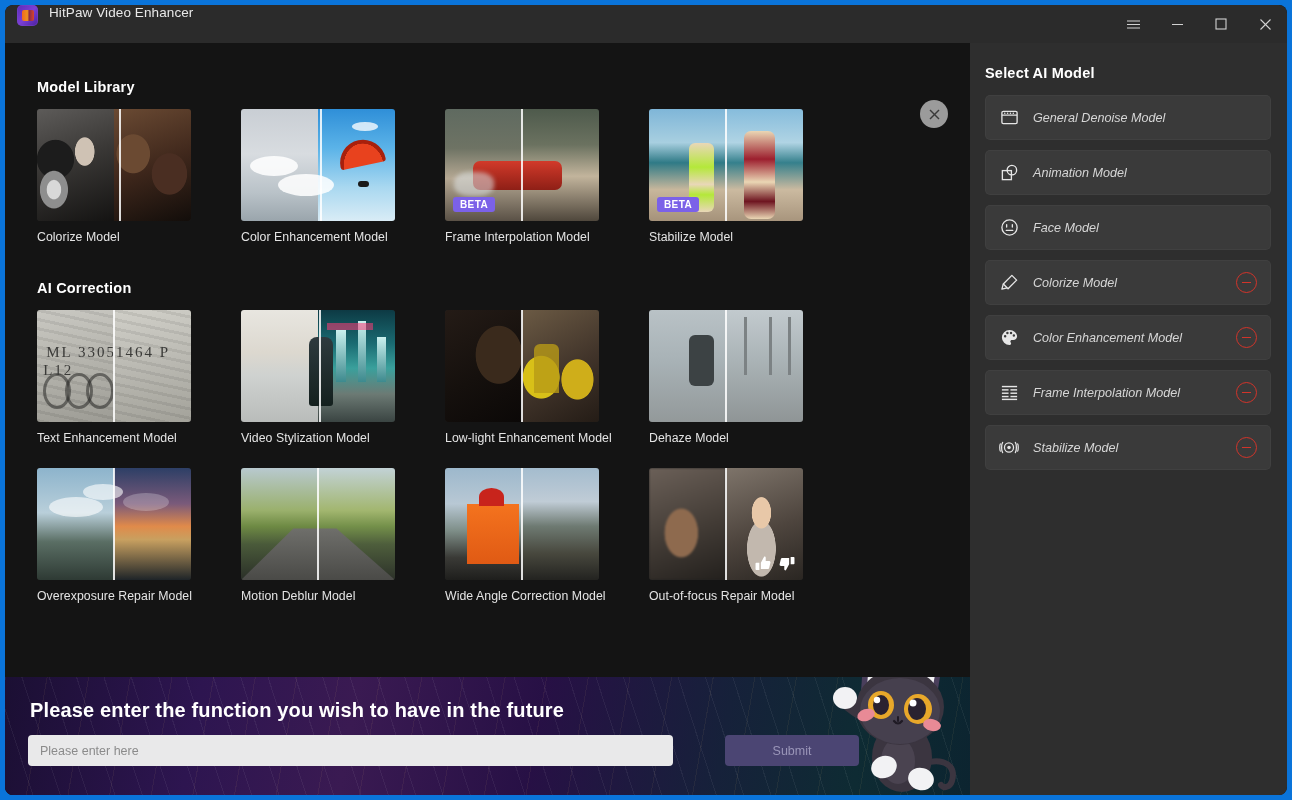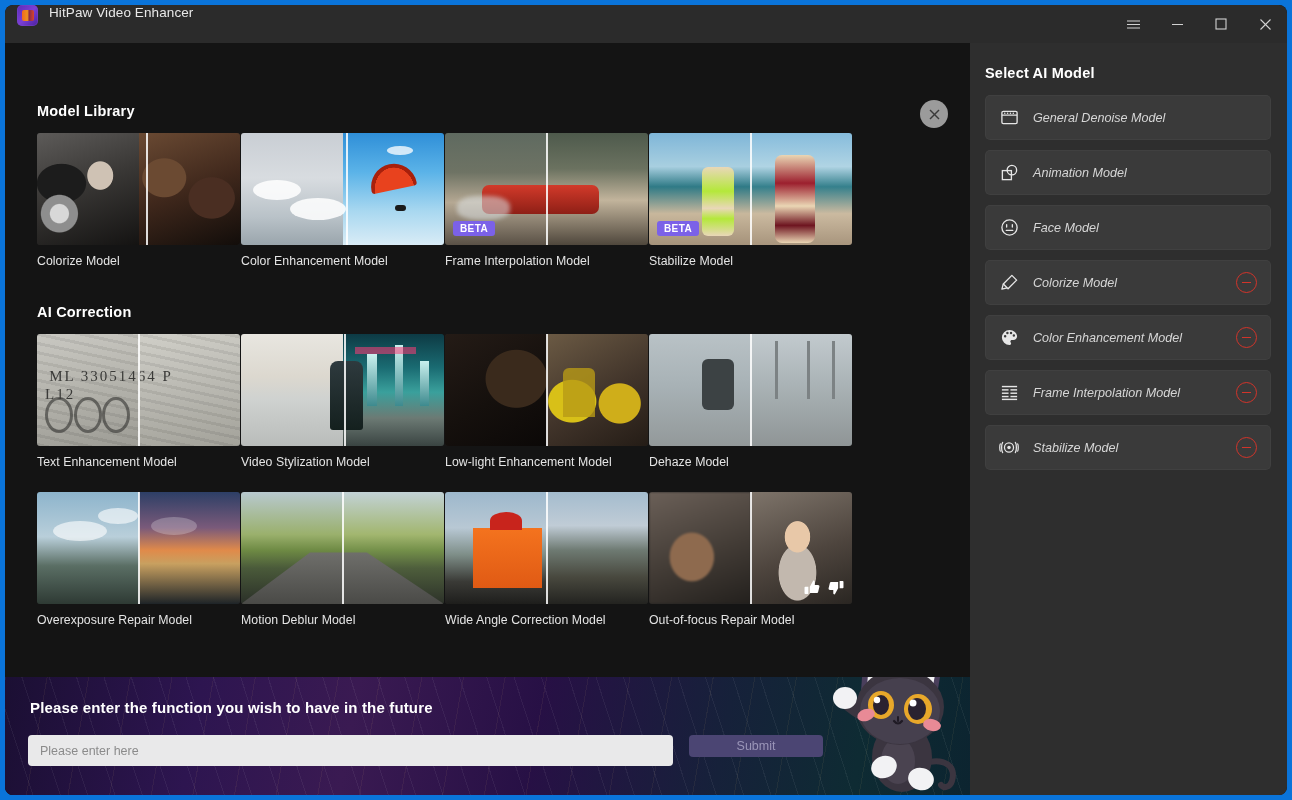--- a/index.html
+++ b/index.html
@@ -50,29 +50,29 @@
   }
   .close-circle{
     position:absolute;right:22px;top:57px;width:28px;height:28px;border-radius:50%;
     background:#9b9b9b;display:flex;align-items:center;justify-content:center;
     z-index:5;
   }
   .section-title{
     color:#fff;font-size:14.5px;font-weight:bold;letter-spacing:.2px;
     margin:0;padding:0 0 0 32px;
   }
-  .sec1{padding-top:60px;}
+  .sec1{padding-top:36px;}
   .sec2{padding-top:36px;}
   .grid{
     display:flex;flex-wrap:wrap;padding:0 0 0 32px;margin-top:14px;
     column-gap:15px;row-gap:0;
   }
   .card{width:189px;margin-bottom:0;position:relative;}
   .thumb{
-    width:203px;height:112px;border-radius:3px;overflow:hidden;position:relative;
+    width:154px;height:112px;border-radius:3px;overflow:hidden;position:relative;
     background:#222;
   }
   .thumb .split{
     position:absolute;top:0;bottom:0;left:calc(var(--sp,50%) - 1px);width:2px;
     background:rgba(255,255,255,.85);z-index:3;
   }
   .half{position:absolute;top:0;bottom:0;}
   .card-label{
     color:#e4e4e4;font-size:12.3px;margin-top:9px;white-space:nowrap;
     letter-spacing:.05px;
@@ -180,31 +180,31 @@
   
   .banner{
     position:absolute;left:0;right:0;bottom:0;height:118px;
     background:
       repeating-linear-gradient(72deg, rgba(255,255,255,.055) 0 1px, transparent 1px 26px),
       repeating-linear-gradient(100deg, rgba(255,210,120,.06) 0 1px, transparent 1px 41px),
       linear-gradient(100deg,#1b0f33 0%,#2d1550 20%,#3a1a52 36%,#271045 55%,#16213a 74%,#0e2b33 88%,#0c2430 100%);
     overflow:hidden;
   }
   .banner-title{
-    position:absolute;left:25px;top:22px;color:#fff;font-size:15px;font-weight:bold;
+    position:absolute;left:25px;top:22px;color:#fff;font-size:20px;font-weight:bold;
     letter-spacing:.15px;
   }
   .feedback-input{
     position:absolute;left:23px;top:58px;width:645px;height:31px;border:0;
     border-radius:4px;background:#e9e9ea;color:#333;font-size:12.5px;
     padding:0 12px;font-family:"Liberation Sans",sans-serif;box-sizing:border-box;
   }
   .feedback-input::placeholder{color:#8b8b8b;}
   .submit-btn{
-    position:absolute;left:684px;top:58px;width:134px;height:22px;border:0;
+    position:absolute;left:720px;top:58px;width:134px;height:31px;border:0;
     border-radius:4px;background:#4b4573;color:#9a95b8;font-size:12.5px;
     font-family:"Liberation Sans",sans-serif;
   }
   
   .cat{position:absolute;right:6px;bottom:0;width:136px;height:150px;z-index:6;}
   
   .sidebar{
     flex:1 1 auto;background:#2e2e2e;padding:0;position:relative;
   }
   .sidebar h2{

